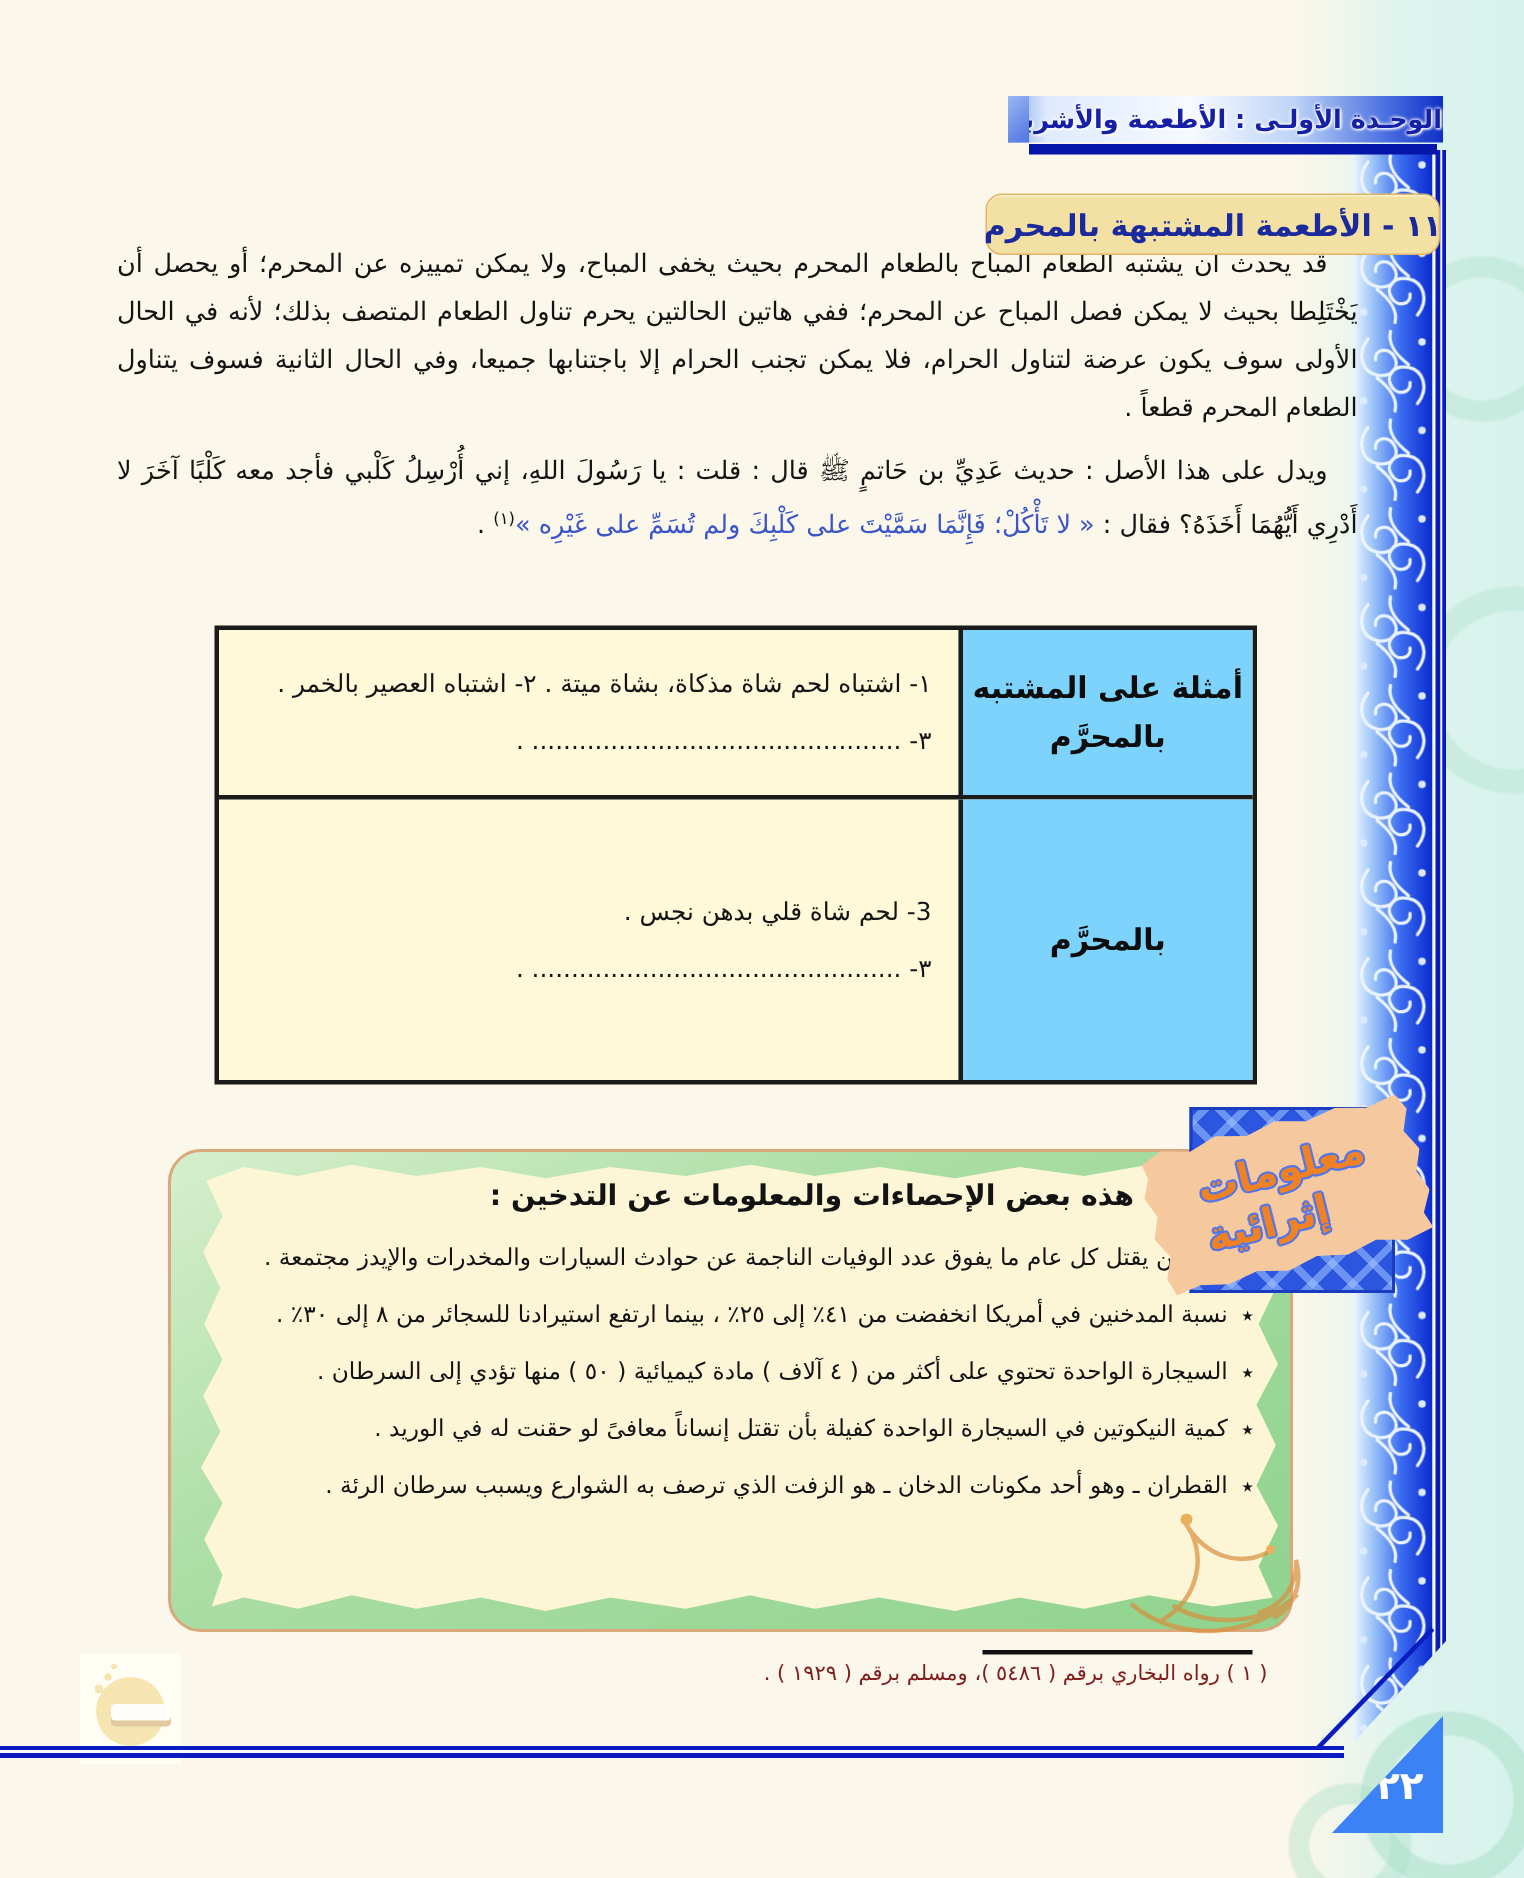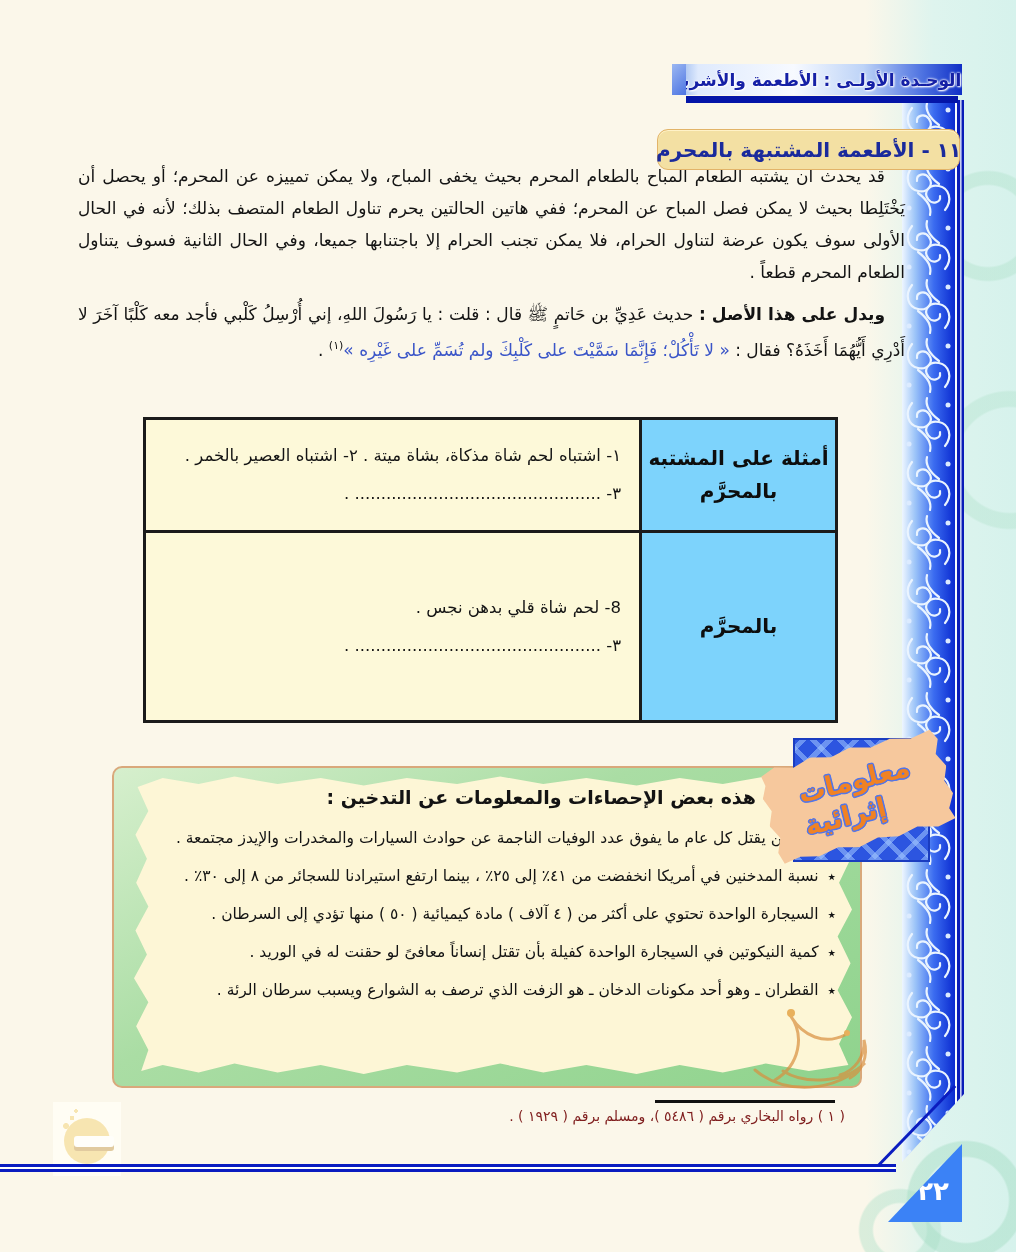--- a/index.html
+++ b/index.html
@@ -54,21 +54,21 @@
     position:absolute; left:902px; top:100px; width:62px; height:1062px; z-index:1;
     clip-path: polygon(0 0, 100% 0, 100% calc(100% - 68px), 0 100%);
   }
   
   .text-block {
     position:absolute; left:78px; top:150px; width:827px; z-index:2;
     direction:rtl; text-align:justify;
     font-size:17px; line-height:32px; color:#131313;
   }
   .text-block p { text-indent:20px;margin-top:10px; }
-  .lead-bold { font-weight:bold; }
+  .lead-bold { font-weight:normal; }
   .hadith-quote { color:#3a55c8; }
   sup.footref { font-size:11px; vertical-align:super; color:#111; }
   
   .xtable {
     position:absolute; left:143px; top:417px; width:695px; height:306px; z-index:2;
     direction:rtl; border:3px solid #1b1b1b; background:#fdf9d9;
     display:flex; flex-direction:column;
   }
   .trow { display:flex; height:110px; }
   .trow.r2 { flex:1; border-top:3px solid #1b1b1b; height:auto; }
@@ -78,21 +78,21 @@
     font-weight:bold; font-size:20px; line-height:33px; color:#0d0d0d; text-align:center;
   }
   .td {
     flex:1; padding:20px 18px; font-size:16.5px; line-height:38px; color:#141414;
     display:flex; flex-direction:column; justify-content:center;
   }
   .td .blank-line { letter-spacing:1px; }
   
   .infobox {
     position:absolute; left:112px; top:766px; width:750px; height:322px; z-index:2;
-    border:2px solid #d9a87b; border-radius:10px;
+    border:2px solid #d9a87b; border-radius:22px;
     background: linear-gradient(150deg, #d6efcd 0%, #aadda4 40%, #8fd38d 100%);
   }
   .info-paper {
     position:absolute; left:20px; top:7px; right:8px; bottom:12px;
     background:#fdf6d6;
     clip-path: polygon(0.5% 4%, 4% 1%, 9% 3%, 14% 0.5%, 20% 3%, 26% 1%, 32% 3.5%, 38% 1%,
       45% 3%, 51% 0.5%, 57% 3%, 63% 1%, 70% 3.5%, 76% 1%, 82% 3%, 88% 0.5%, 94% 3%, 99% 1.5%,
       99.5% 10%, 98% 18%, 100% 27%, 98.2% 36%, 100% 45%, 98% 54%, 99.8% 63%, 98% 72%, 100% 81%,
       98.2% 90%, 99.5% 97%, 94% 99%, 88% 96.5%, 82% 99.5%, 76% 97%, 70% 100%, 63% 97%,
       57% 99.5%, 51% 96.5%, 45% 99.5%, 38% 97%, 32% 100%, 26% 97%, 20% 99.5%, 14% 96.5%,
@@ -229,21 +229,21 @@
     <div class="td">
       <div class="line">١- اشتباه لحم شاة مذكاة، بشاة ميتة .   ٢- اشتباه العصير بالخمر .</div>
       <div class="line blank-line">٣- ............................................... .</div>
     </div>
   </div>
   <div class="trow r2">
     <div class="th">
       <span>بالمحرَّم</span>
     </div>
     <div class="td">
-      <div class="line">8- لحم شاة قلي بدهن نجس .</div>
+      <div class="line">3- لحم شاة قلي بدهن نجس .</div>
       <div class="line blank-line">٣- ............................................... .</div>
     </div>
   </div>
 </div>
 
 <div class="infobox">
   <div class="info-paper"></div>
   <div class="info-content">
     <div class="info-heading">هذه بعض الإحصاءات والمعلومات عن التدخين :</div>
     <div class="bullet">

